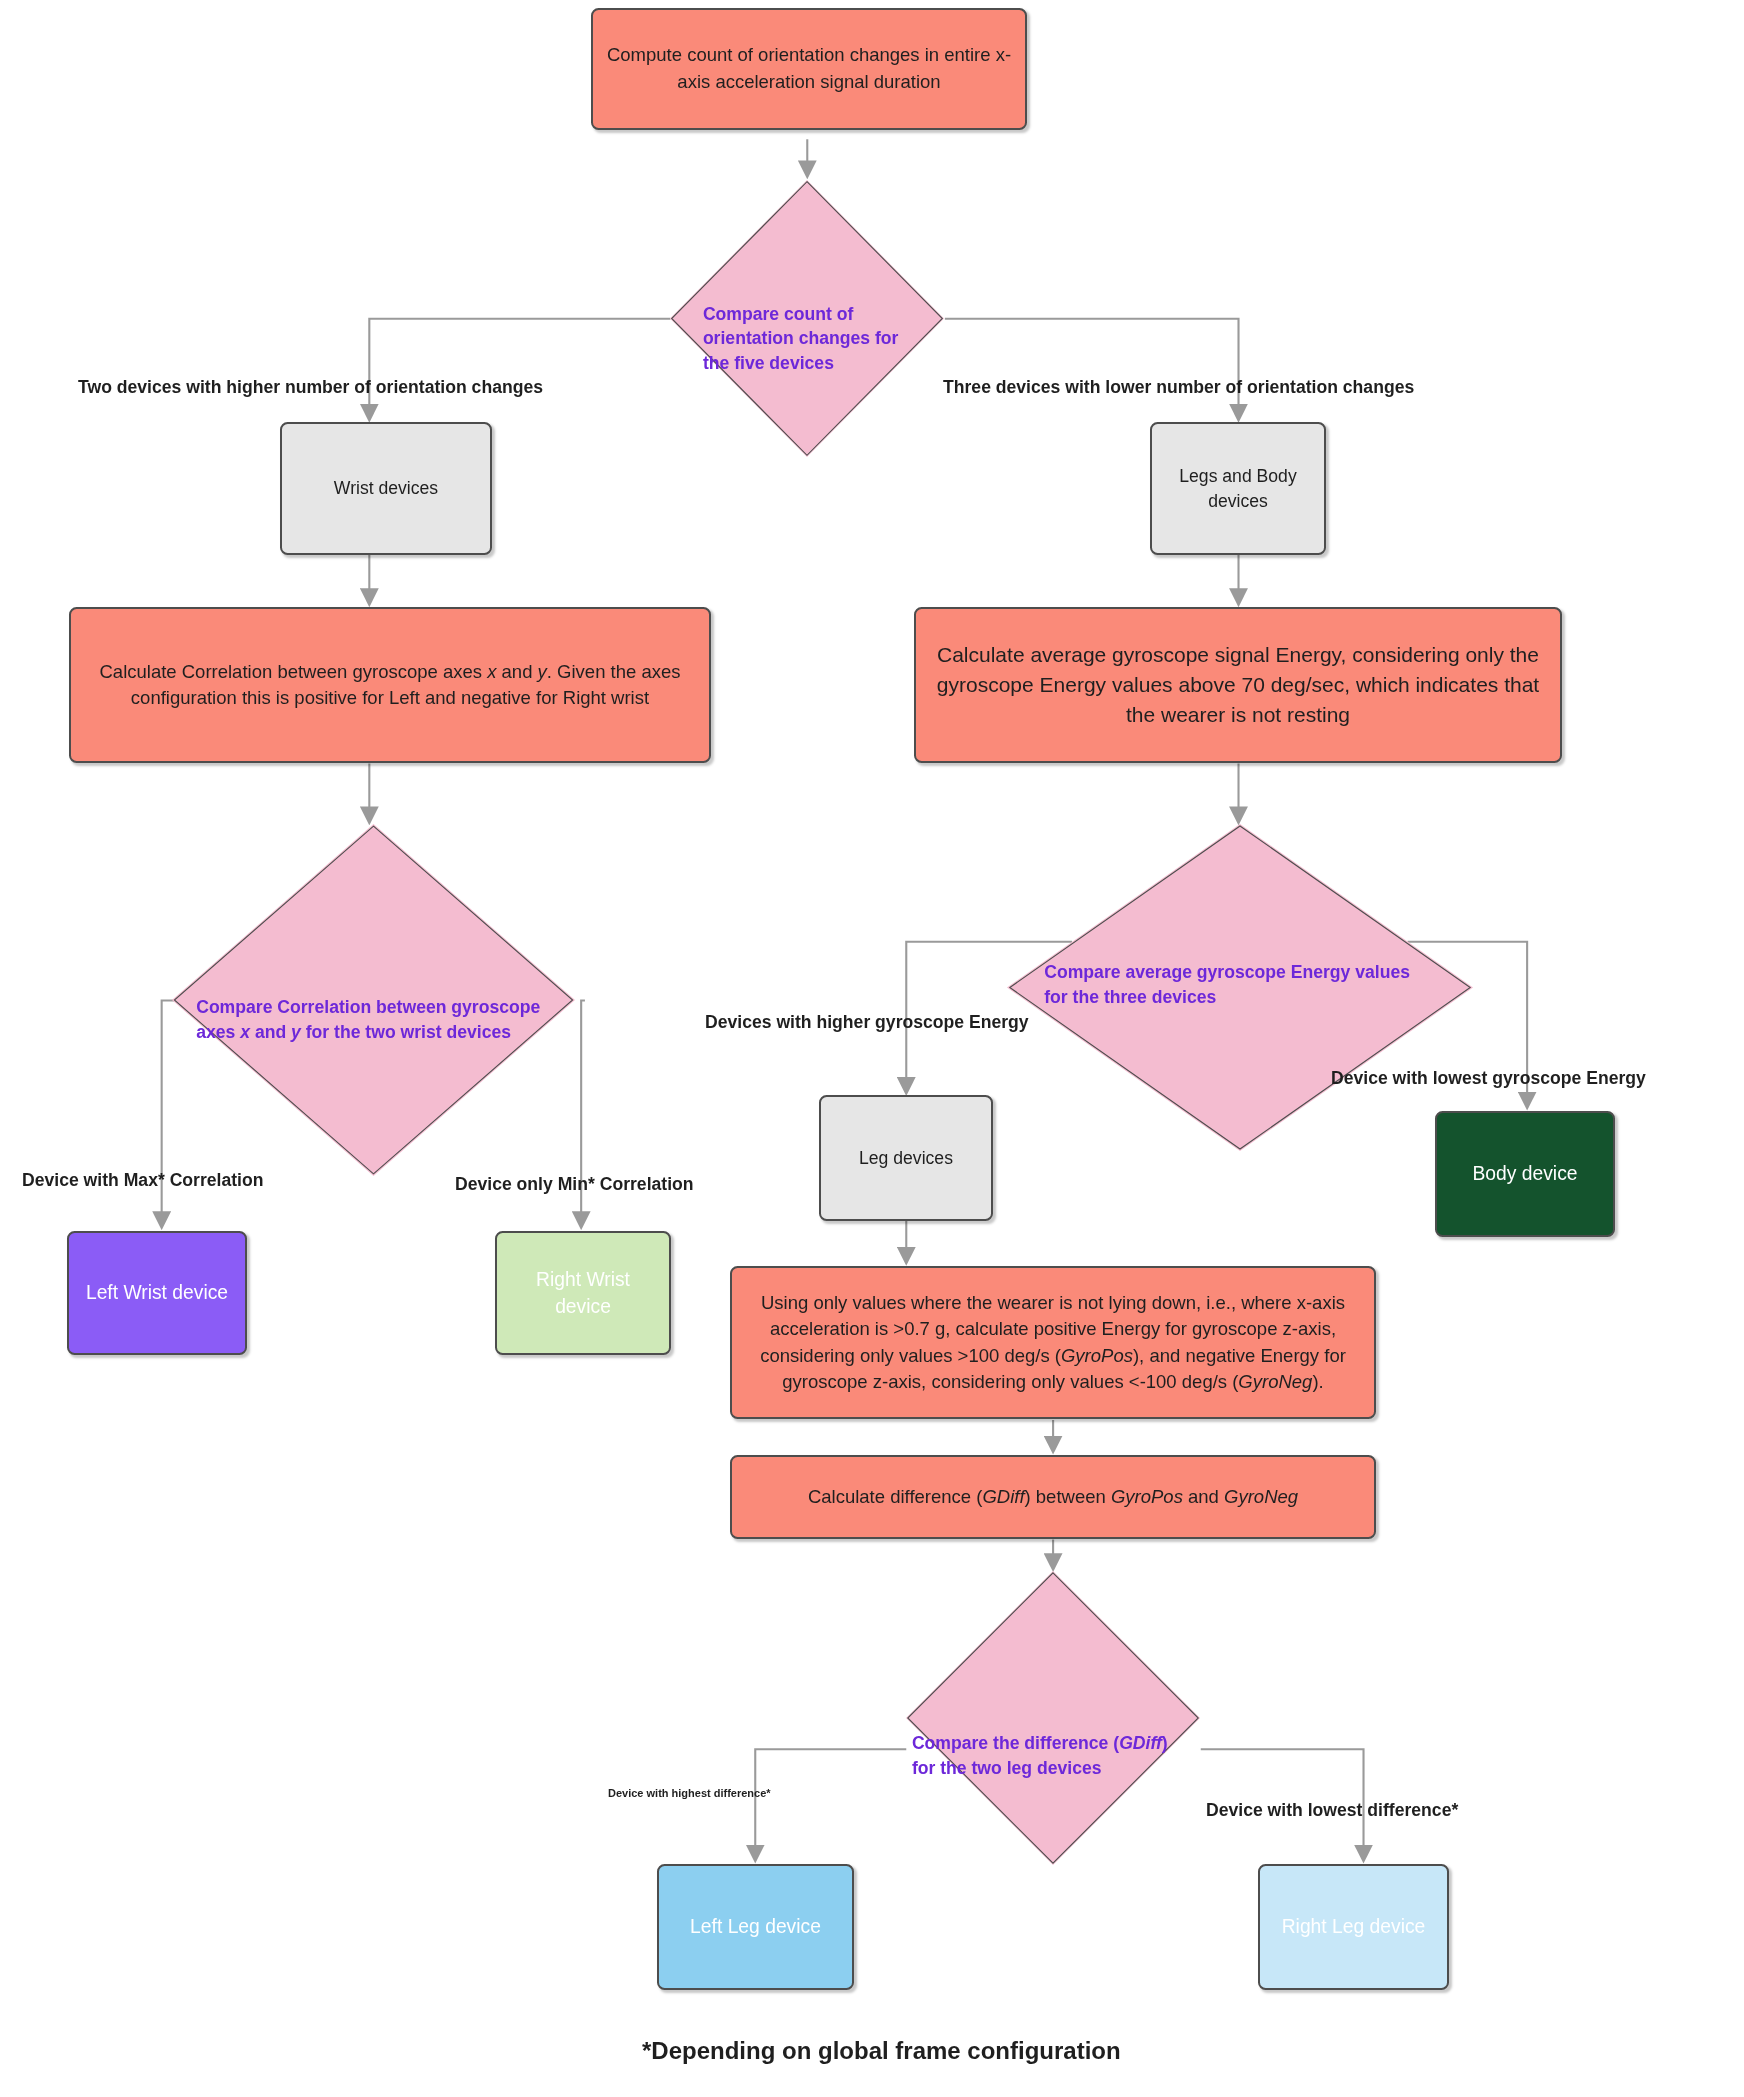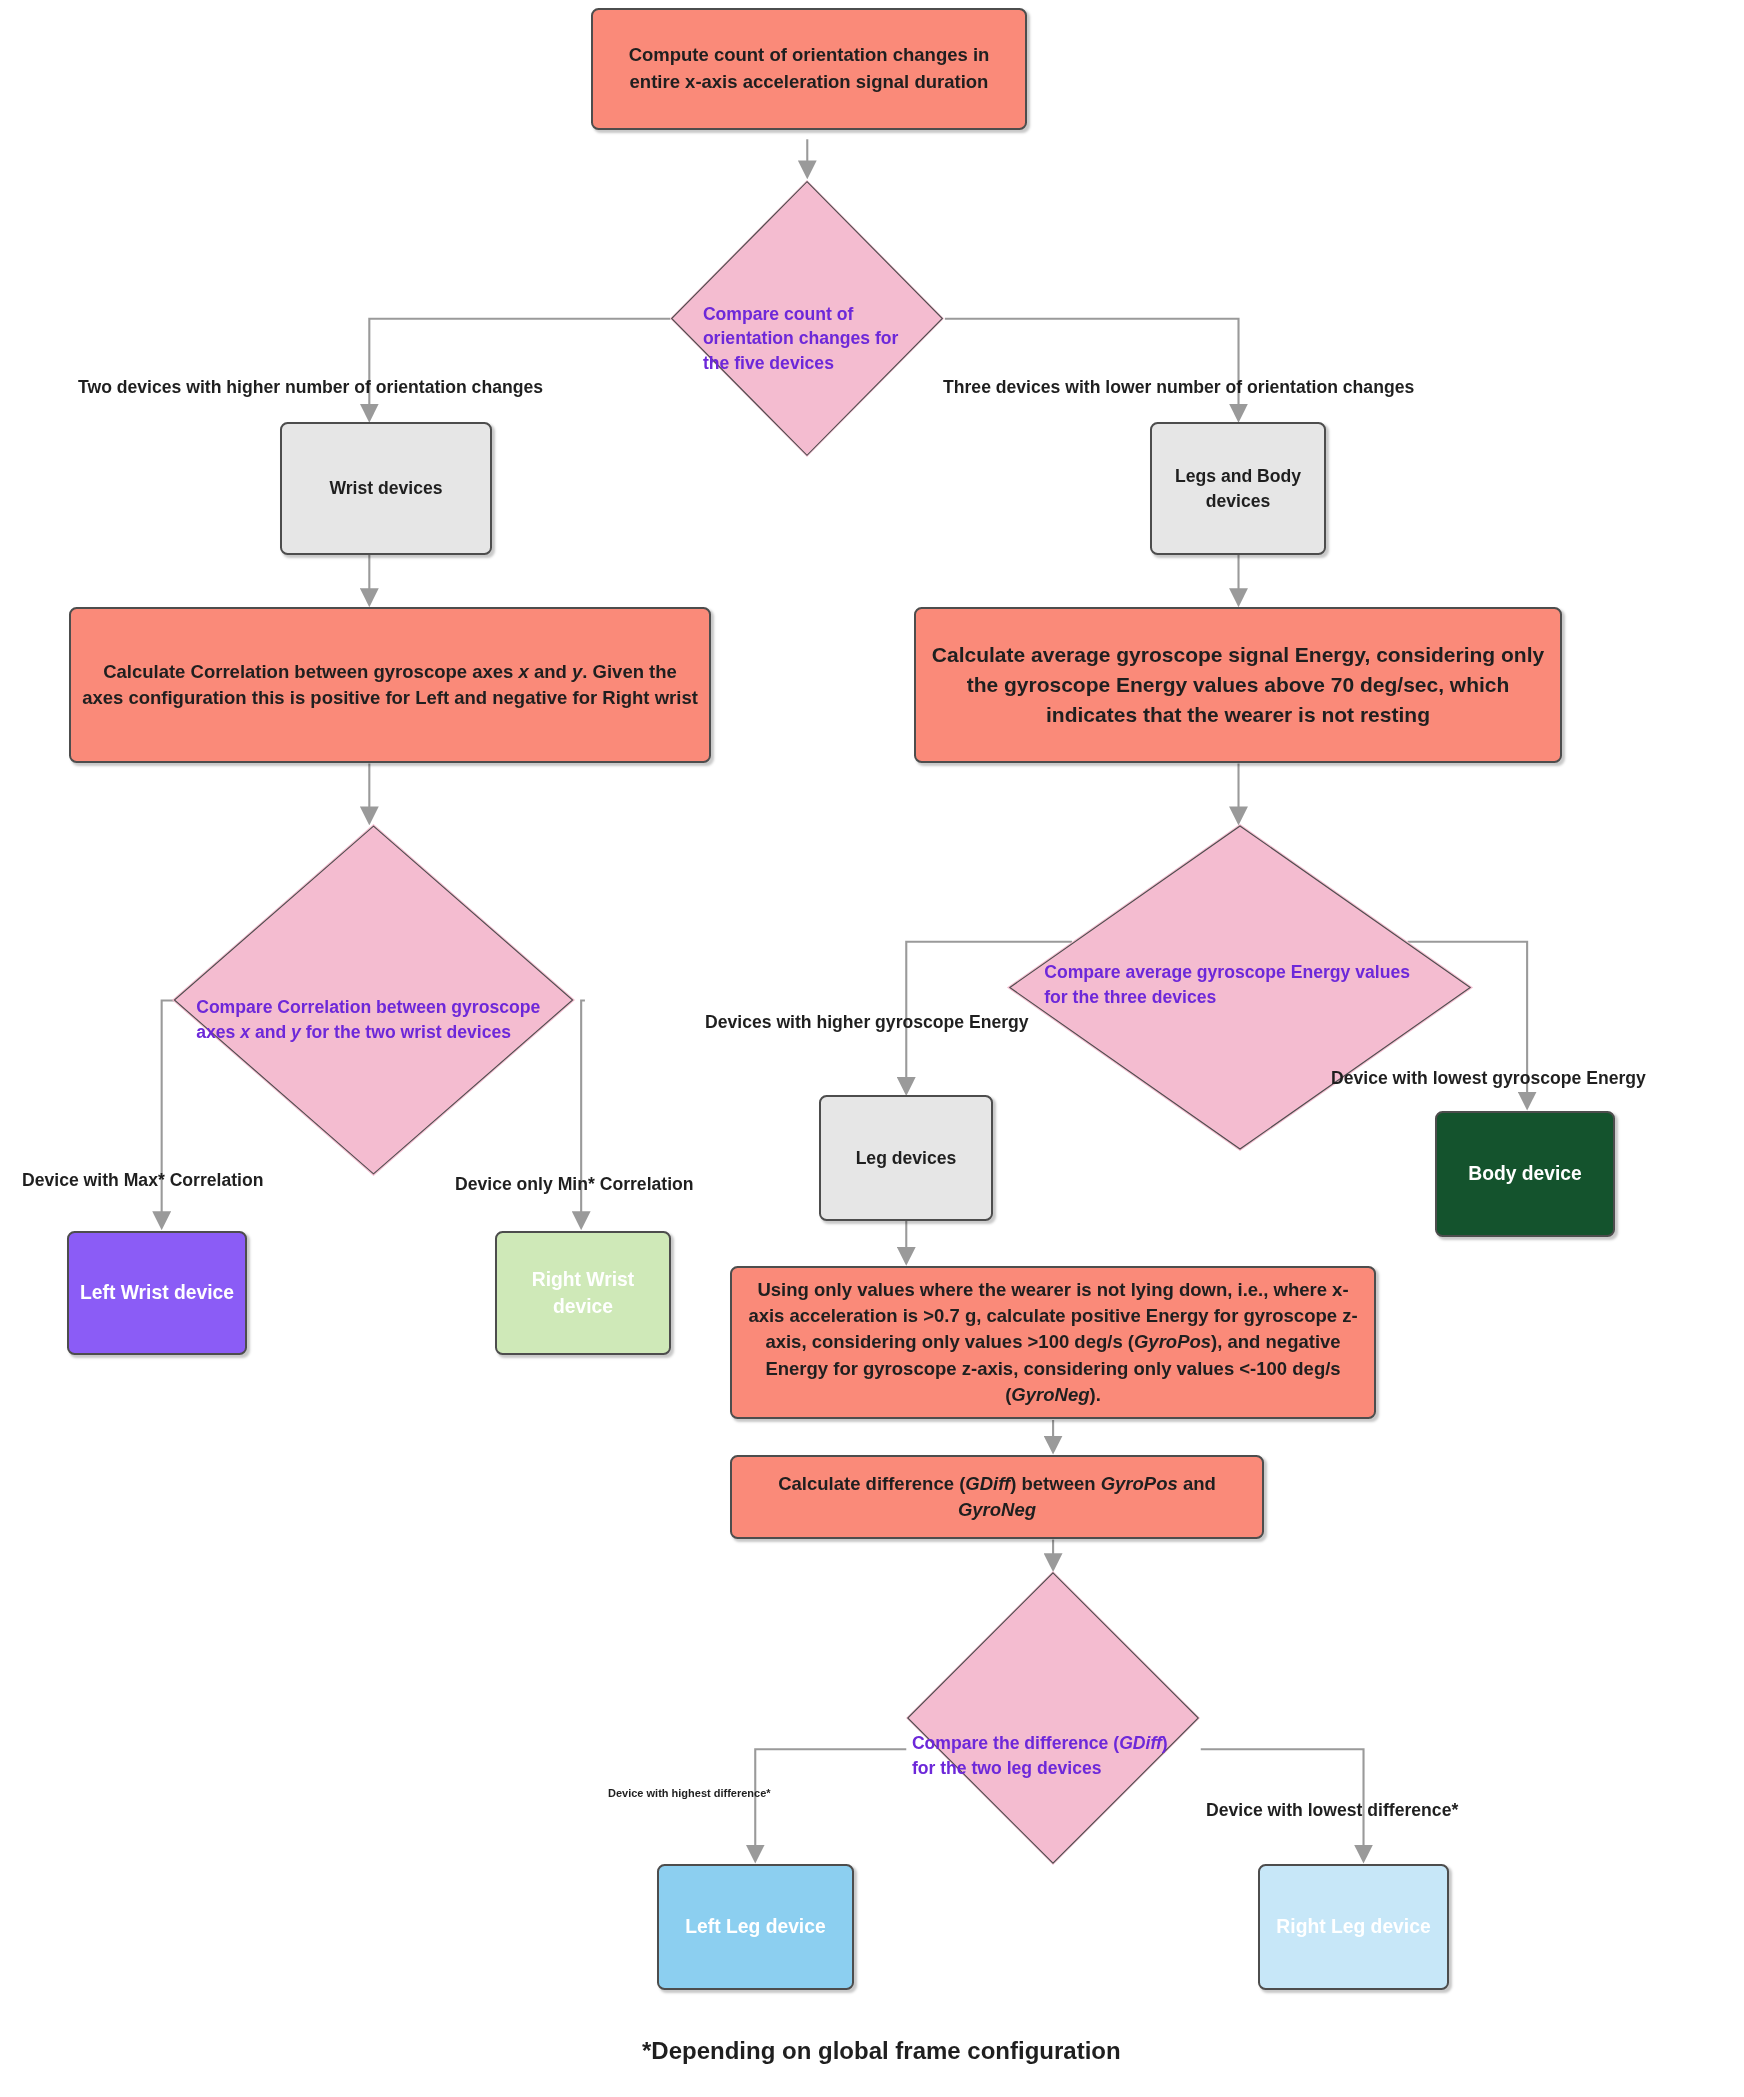--- a/index.html
+++ b/index.html
@@ -20,21 +20,21 @@
   .node {
     position: absolute;
     box-sizing: border-box;
     display: flex;
     align-items: center;
     justify-content: center;
     text-align: center;
     border: 2.1px solid #4d4d4d;
     border-radius: 7.6px;
     box-shadow: 2.5px 2.5px 2.5px rgba(0,0,0,0.22);
-    font-weight: bold;
+    font-weight: normal;
     color: #1f1f1f;
     line-height: 1.42;
     padding: 2px 11px;
   }
   .node-process { background: #fa8a79; }
   .node-group   { background: #e6e6e6; }
   .node-green   { background: #8b5cf6; color: #ffffff; }
   .node-green-l { background: #cfe9b8; color: #ffffff; }
   .node-orange  { background: #14532d; color: #ffffff; }
   .node-blue    { background: #8ccff0; color: #ffffff; }
@@ -229,21 +229,21 @@
 
   <div class="node node-process" style="left:730px; top:1266px; width:646px; height:153px; font-size:18.5px;">
     <span>
       Using only values where the wearer is not lying down, i.e., where x-axis acceleration is &gt;0.7 g,
       calculate positive Energy for gyroscope z-axis, considering only values &gt;100 deg/s
       (<em class="mi">GyroPos</em>), and negative Energy for gyroscope z-axis, considering only values
       &lt;-100 deg/s (<em class="mi">GyroNeg</em>).
     </span>
   </div>
 
-  <div class="node node-process" style="left:730px; top:1455px; width:534px; height:84px; font-size:18.5px;">
+  <div class="node node-process" style="left:730px; top:1455px; width:646px; height:84px; font-size:18.5px;">
     <span>
       Calculate difference (<em class="mi">GDiff</em>) between <em class="mi">GyroPos</em> and <em class="mi">GyroNeg</em>
     </span>
   </div>
 
   <div class="diamond" style="left:906px; top:1571px; width:294px; height:294px;">
     <div class="dshape"></div>
     <div class="dborder">
       <svg viewBox="0 0 100 100" preserveAspectRatio="none">
         <polygon points="50,0.6 99.4,50 50,99.4 0.6,50" fill="none" stroke="#4d4d4d" stroke-width="1.1" vector-effect="non-scaling-stroke"></polygon>

